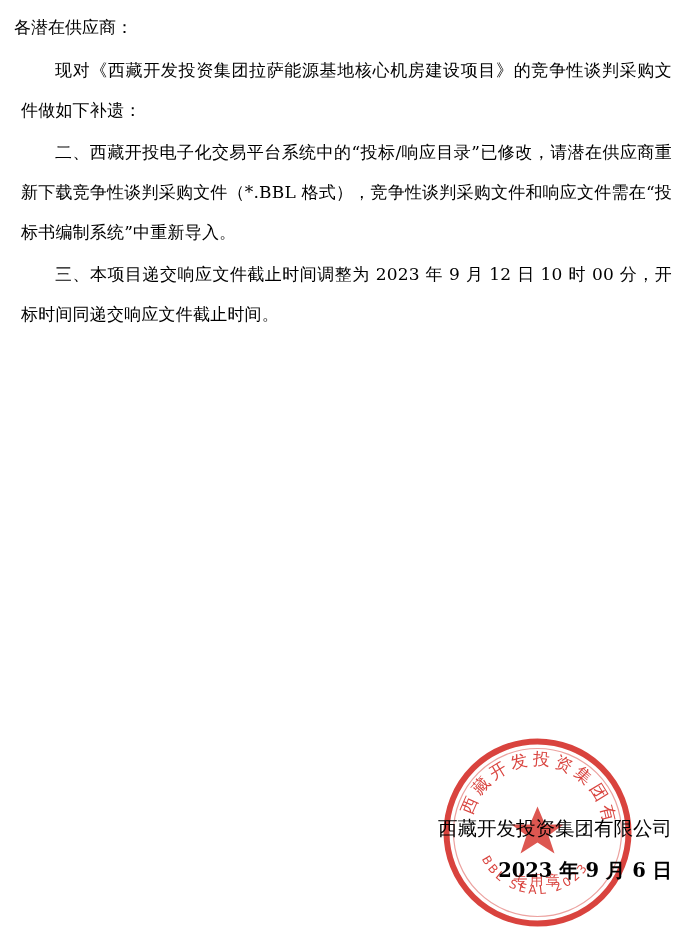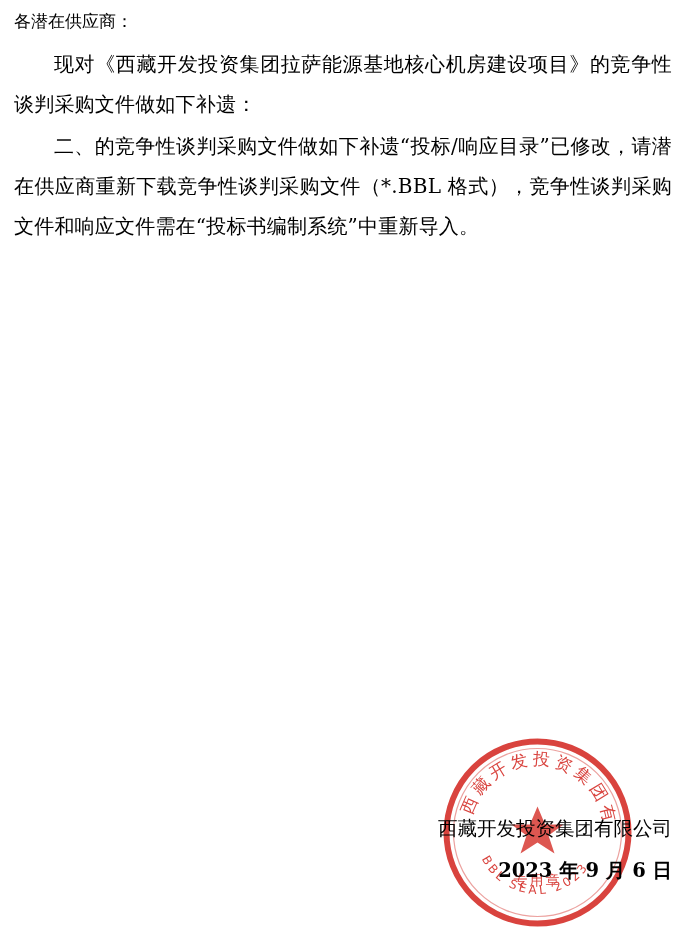--- a/index.html
+++ b/index.html
@@ -13,28 +13,28 @@
     position: relative;
     font-family: "DejaVu Serif", "Liberation Serif", serif;
     color: #000000;
     overflow: hidden;
   }
   .page {
     position: relative;
     width: 690px;
     height: 950px;
     box-sizing: border-box;
-    padding: 6px 18px 0 14px;
+    padding: 12px 18px 0 14px;
   }
   .para {
-    font-size: 20px;
+    font-size: 17px;
     line-height: 40px;
     text-align: justify;
     text-justify: inter-ideograph;
-    margin: 0 0 2px 0;
+    margin: 0 0 2px 7px;
     letter-spacing: 0.2px;
   }
   .indent {
     text-indent: 2em;
   }
   .salutation {
     font-size: 17px;
     line-height: 30px;
     margin: 0 0 8px 0;
   }
@@ -70,21 +70,22 @@
   }
 </style>
 </head>
 <body>
 
 <div class="page">
 
   <div class="salutation">各潜在供应商：</div>
 
   <p class="para indent">现对《西藏开发投资集团拉萨能源基地核心机房建设项目》的竞争性谈判采购文件做如下补遗：</p>
-  <p class="para indent">二、的竞争性谈判采购文件做如下补遗“投标/响应目录”已修改，请潜在供应商重新下载竞争性谈判采购文件（*.BBL 格式），竞争性谈判采购文件和响应文件需在“投标书编制系统”中重新导入。</p>
+  <p class="para indent">二、西藏开投电子化交易平台系统中的“投标/响应目录”已修改，请潜在供应商重新下载竞争性谈判采购文件（*.BBL 格式），竞争性谈判采购文件和响应文件需在“投标书编制系统”中重新导入。</p>
+  <p class="para indent">三、本项目递交响应文件截止时间调整为 2023 年 9 月 12 日 10 时 00 分，开标时间同递交响应文件截止时间。</p>
 
   <div class="spacer"></div>
 
   <div class="seal">
     <svg width="195" height="195" viewBox="0 0 195 195" xmlns="http://www.w3.org/2000/svg">
       <defs>
         <path id="sealArc" d="M 30,97.5 A 67.5,67.5 0 1 1 165,97.5"></path>
         <path id="sealArcBottom" d="M 36,97.5 A 61.5,61.5 0 0 0 159,97.5"></path>
       </defs>
       <g opacity="0.88">

